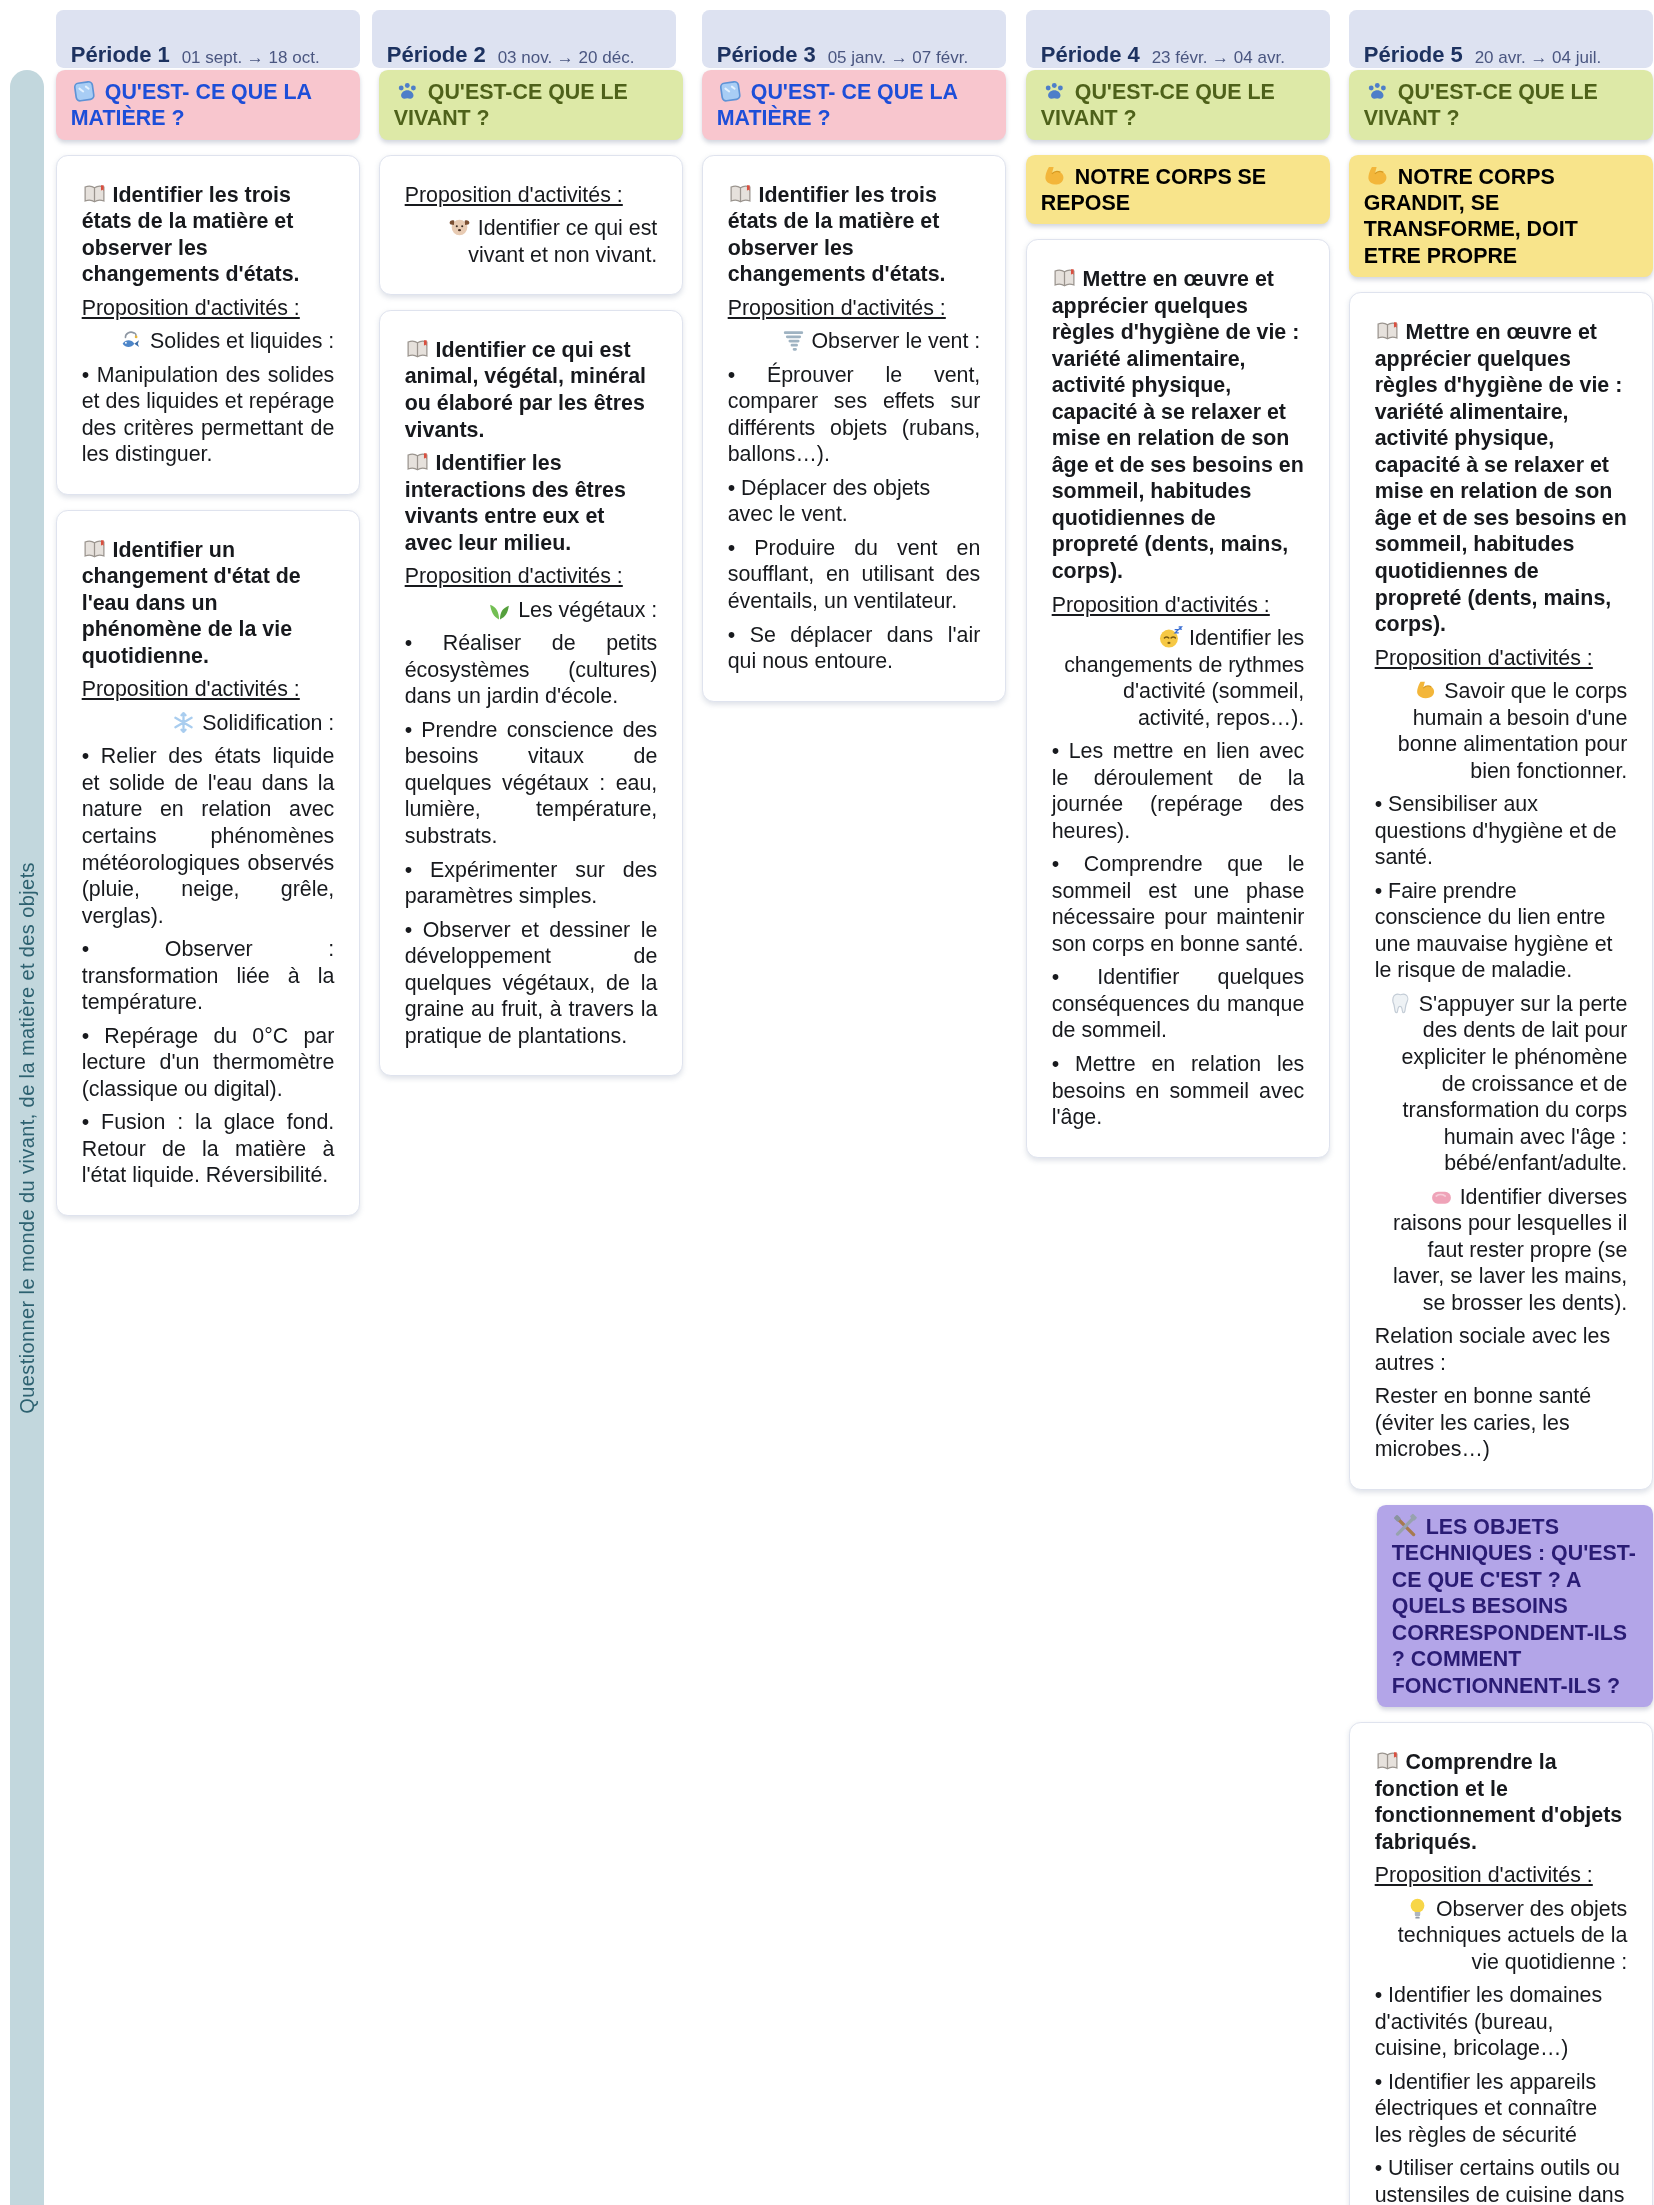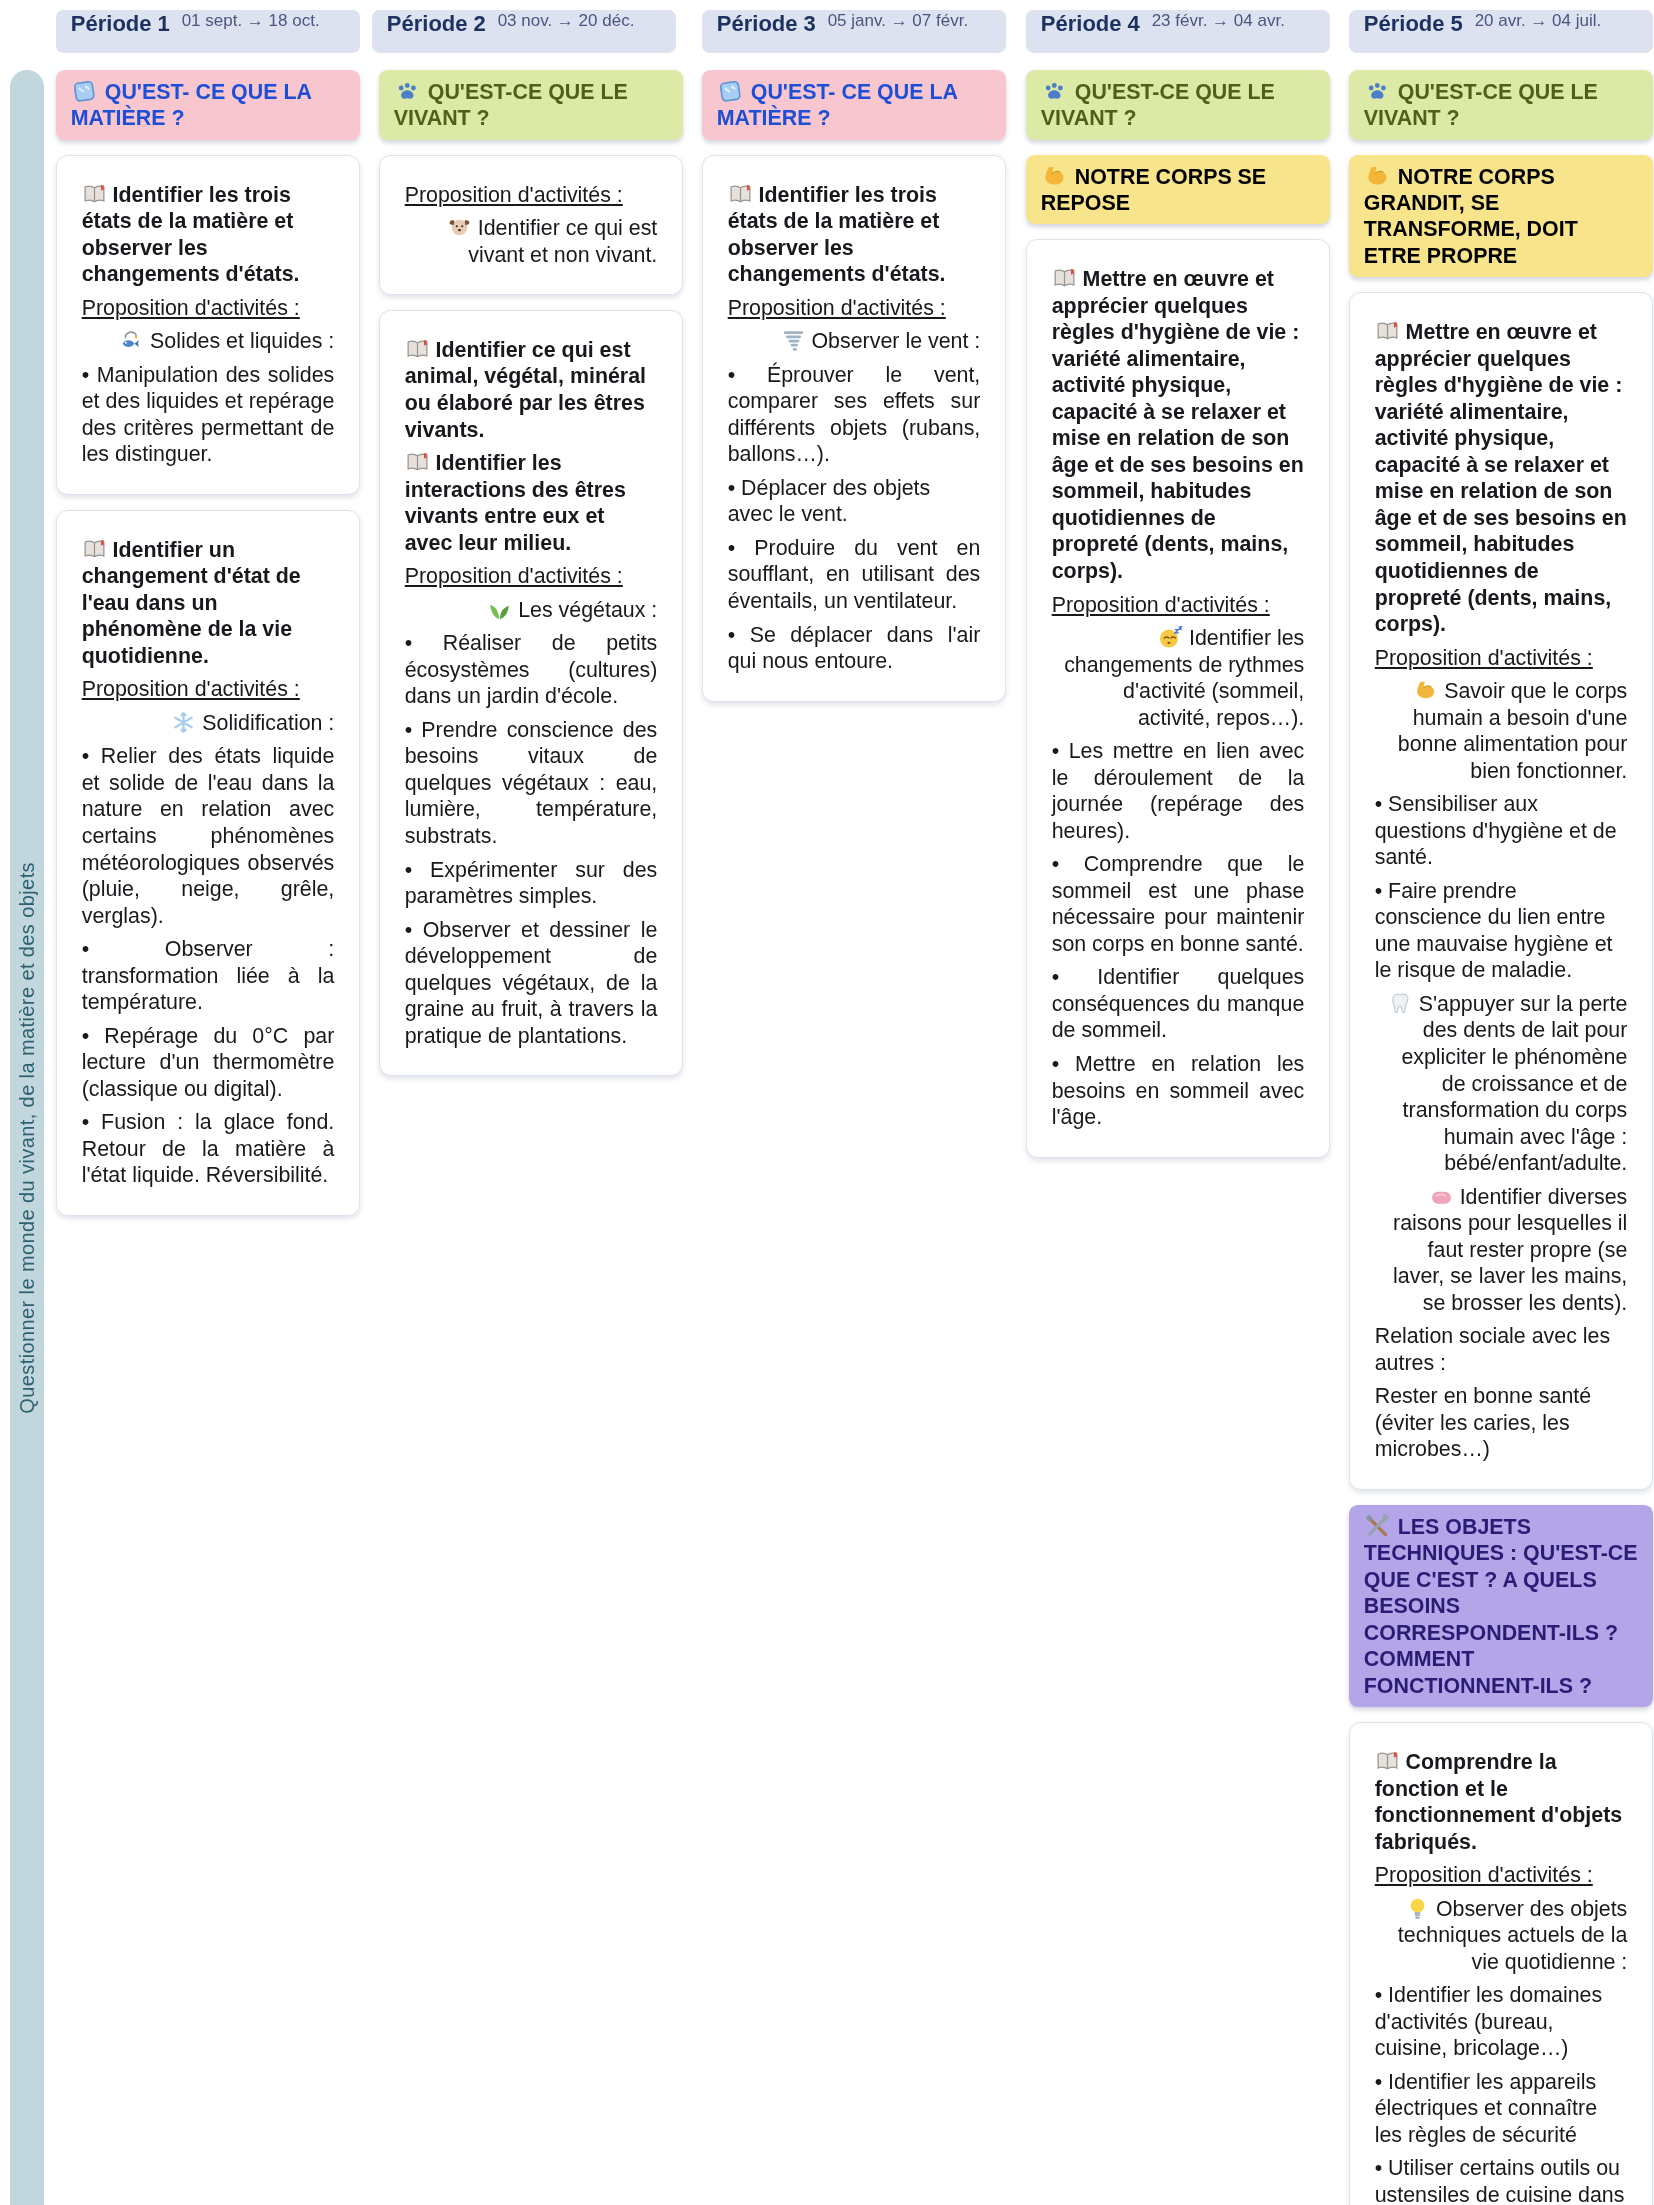--- a/index.html
+++ b/index.html
@@ -1,36 +1,36 @@
 <!DOCTYPE html>
 <html style="font-size:11.8px"><head>
 <meta charset="utf-8">
 <style>
   html,body{margin:0;padding:0;background:#fff;}
   #page{position:relative;width:1654px;height:2205px;overflow:hidden;background:#ffffff;
         font-family:"Liberation Sans","DejaVu Sans",sans-serif;color:#17191d;
         font-size:21.4px;line-height:1.24;}
   
-  .chip{position:absolute;top:10.3px;width:304px;height:43px;background:#dde2f1;border-radius:7.4px;
-        display:flex;align-items:flex-start;padding:0 14.8px;box-sizing:border-box;gap:11.8px;}
+  .chip{position:absolute;top:10.3px;width:304px;height:58px;background:#dde2f1;border-radius:7.4px;
+        display:flex;align-items:flex-end;padding:0 14.8px;box-sizing:border-box;gap:11.8px;}
   .chip-name{font-weight:bold;color:#1d3260;font-size:22px;white-space:nowrap;}
   .chip-dates{color:#4a5680;font-size:17px;white-space:nowrap;}
   
   .side{position:absolute;left:10.3px;top:70px;width:34px;height:2135px;background:#c2d7dd;
         border-radius:17px 17px 0 0;display:flex;align-items:center;justify-content:center;}
   .side-label{writing-mode:vertical-rl;transform:rotate(180deg);color:#2d6170;font-size:20px;
         letter-spacing:0.4px;white-space:nowrap;}
   
   .column{position:absolute;top:70px;width:304px;display:flex;flex-direction:column;gap:14.8px;}
   .band{border-radius:8.9px;padding:8px 14.8px;font-weight:bold;font-size:21.4px;
         box-shadow:0 2.2px 4.4px rgba(100,110,140,.28);}
   .band-pink{background:#f8c6ce;color:#1d4ed8;}
   .band-green{background:#dde9a7;color:#4e611a;}
   .band-yellow{background:#f8e48b;color:#000000;}
-  .band-purple{background:#b3a5e8;color:#2a1c74;}
+  .band-purple{background:#b3a5e8;color:#2a1c74;margin-left:28px;}
   .card{background:#fff;border:1.5px solid #dfe3ee;border-radius:11.8px;padding:19px 17.7px;
         box-shadow:0 2.2px 5.2px rgba(120,130,160,.22);}
   .card p{margin:7px;}
   .p-title{font-weight:bold;margin-bottom:31px;}
   .p-label{text-decoration:underline;margin-bottom:31px;}
   .p-activity{margin:0;text-align:right;}
   .p-bullet{margin:0;}
   .p-plain{margin:0;}
   .gap{margin-top:31px;}
   .just{text-align:justify;}

